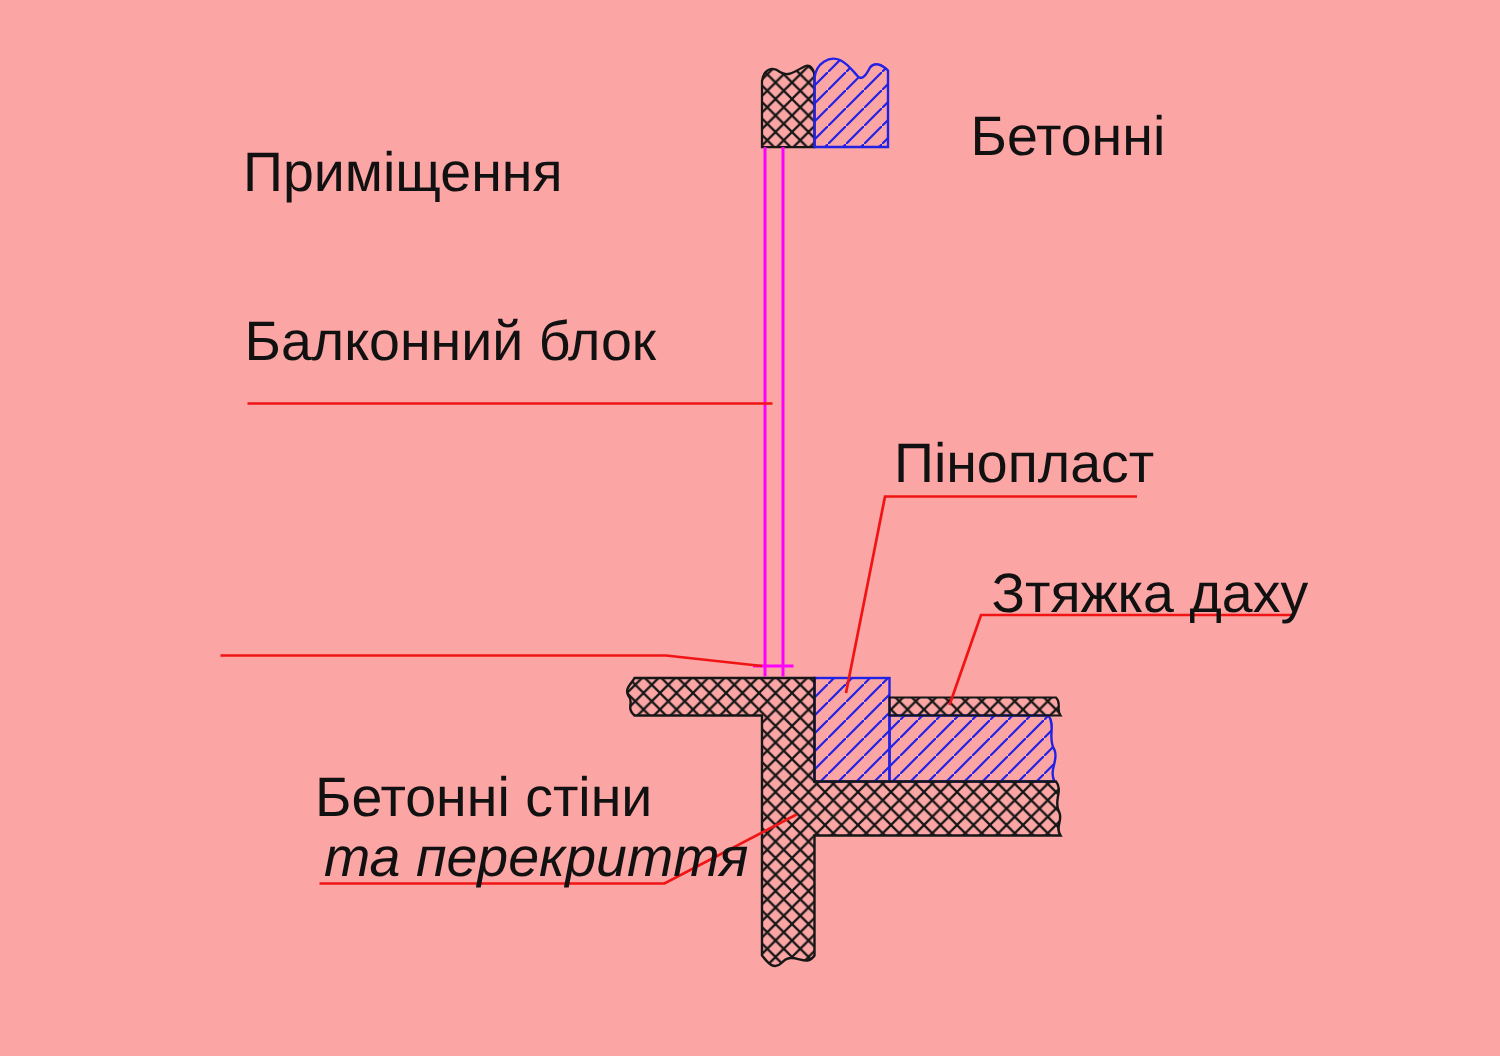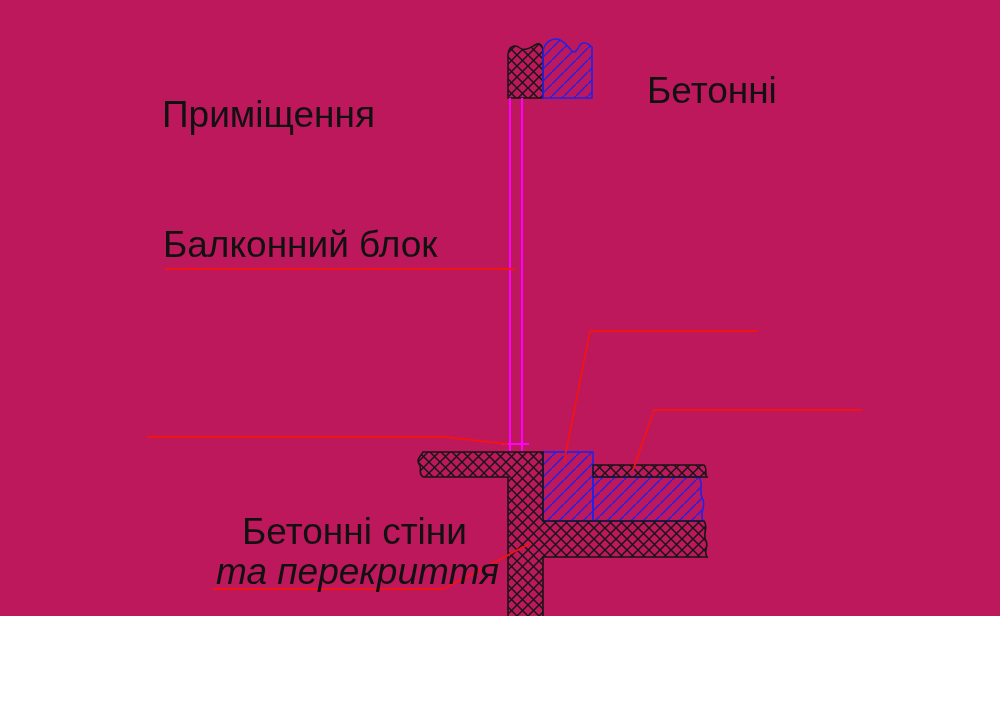--- a/index.html
+++ b/index.html
@@ -1,34 +1,34 @@
 <!DOCTYPE html>
 <html><head>
 <meta charset="utf-8">
 <style>
   html,body{margin:0;padding:0;background:#ffffff;}
   .stage{
     position:relative;
-    width:1000px;height:616px;
-    background:#be185d;
+    width:1000px;height:704px;
+    background:#fca5a5;
     font-family:"Liberation Sans", sans-serif;
     overflow:hidden;
   }
   .stage svg{position:absolute;left:0;top:0;}
   .lbl{
     position:absolute;
     color:#111111;
     font-size:37px;
     line-height:1.08;
     white-space:nowrap;
     letter-spacing:0px;
   }
   .lbl .line{display:block;}
   .lbl-expansion{line-height:43px;}
-  .lbl-concrete{line-height:40px;text-align:center;}
+  .lbl-concrete{line-height:40px;}
   .lbl-concrete .line2{padding-left:6px;font-style:italic;}
 </style>
 </head>
 <body>
 
 <div class="stage">
 
   <svg width="1000" height="704" viewBox="0 0 1000 704">
     <defs>
 
@@ -72,23 +72,25 @@
       <polyline points="862,410 654,410 633,470" fill="none" stroke="#f01414" stroke-width="1.8"></polyline>
       <polyline points="147,437 444,437 508,444" fill="none" stroke="#f01414" stroke-width="1.8"></polyline>
       <polyline points="213,589 443,589 531,543" fill="none" stroke="#f01414" stroke-width="1.8"></polyline>
     </g>
   </svg>
 
   <div class="lbl" style="left:162px; top:95px;">Приміщення</div>
 
   <div class="lbl" style="left:647px; top:71px;">Бетонні</div>
 
-  <div class="lbl" style="left:163px; top:225px;">Балконний блок</div>
+  <div class="lbl" style="left:163px; top:208px;">Балконний блок</div>
 
+  <div class="lbl" style="left:596px; top:289px;">Пінопласт</div>
 
+  <div class="lbl" style="left:661px; top:376px;">Зтяжка даху</div>
 
   <div class="lbl lbl-expansion" style="left:145px; top:348px;">
   </div>
 
   <div class="lbl lbl-concrete" style="left:210px; top:512px;">
     <span class="line">Бетонні стіни</span>
     <span class="line line2">та перекриття</span>
   </div>
 
 </div>

